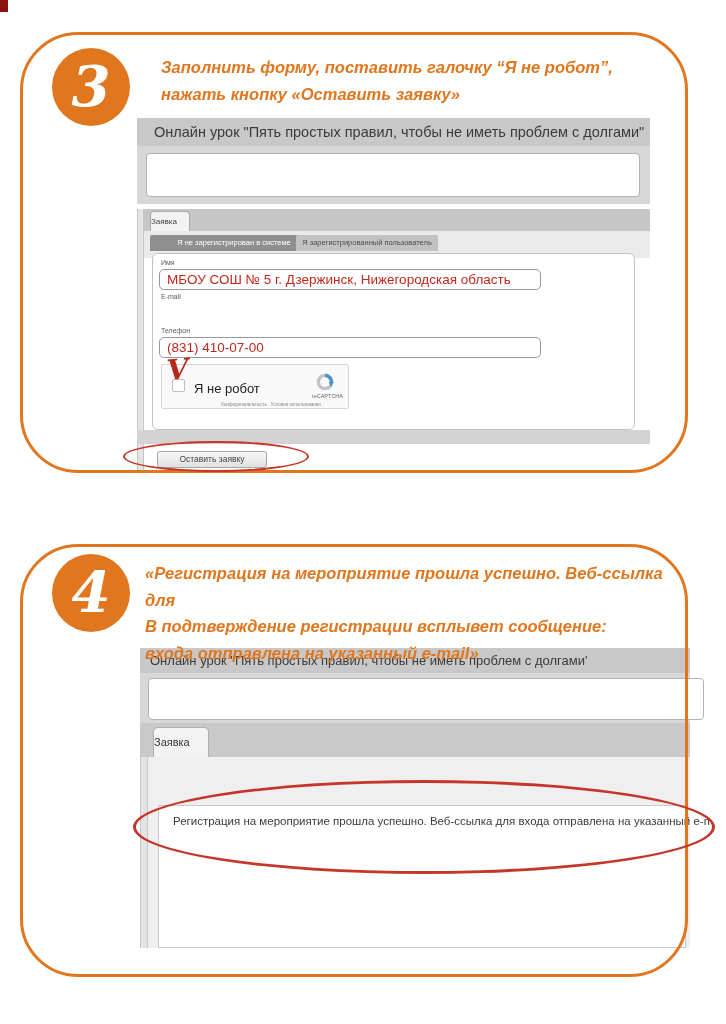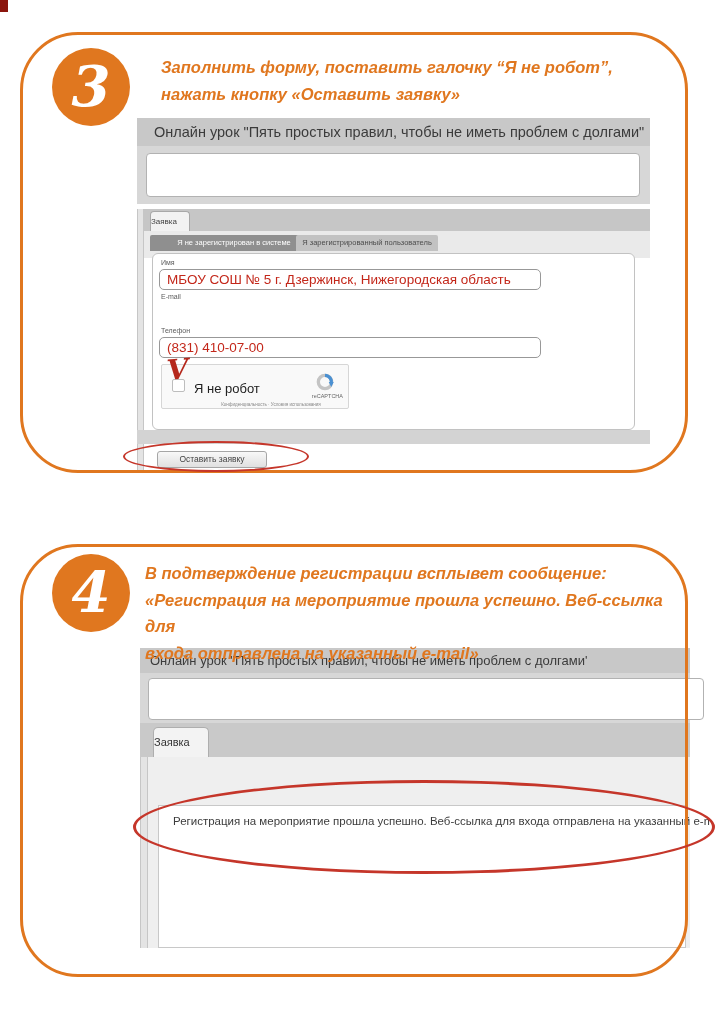--- a/index.html
+++ b/index.html
@@ -131,22 +131,22 @@
     </div>
   </div>
   <div class="abs graystrip"></div>
   <div class="abs submit-btn">Оставить заявку</div>
 </div>
 <div class="abs ellipse ellipse3"></div>
 
 <div class="abs card card4"></div>
 <div class="abs badge badge4">4</div>
 <div class="abs instr instr4">
+  <span>«Регистрация на мероприятие прошла успешно. Веб-ссылка для</span>
   <span>В подтверждение регистрации всплывет сообщение:</span>
-  <span>«Регистрация на мероприятие прошла успешно. Веб-ссылка для</span>
   <span>входа отправлена на указанный e-mail»</span>
 </div>
 
 <div class="abs shot4">
   <div class="abs titlebar">Онлайн урок "Пять простых правил, чтобы не иметь проблем с долгами'</div>
   <div class="abs panel">
     <div class="abs textarea"></div>
   </div>
   <div class="abs tabbar">
     <div class="abs tab">Заявка</div>

